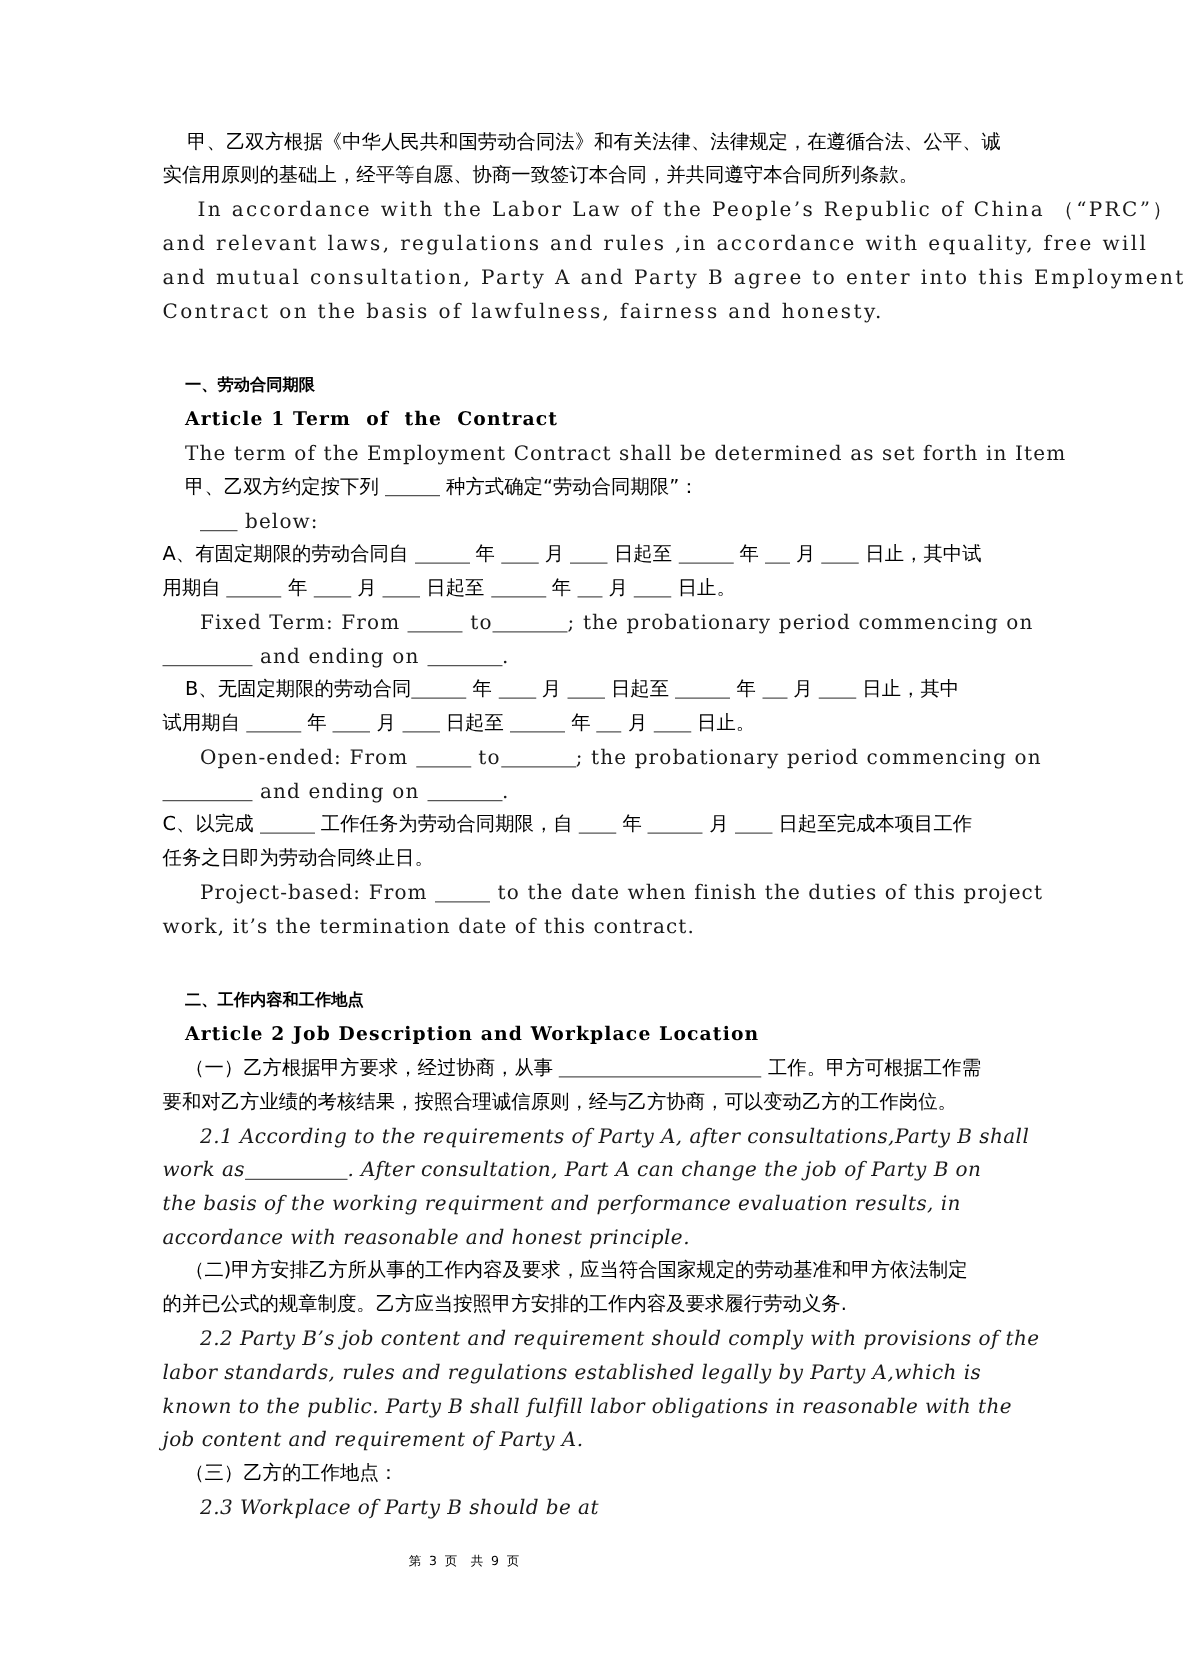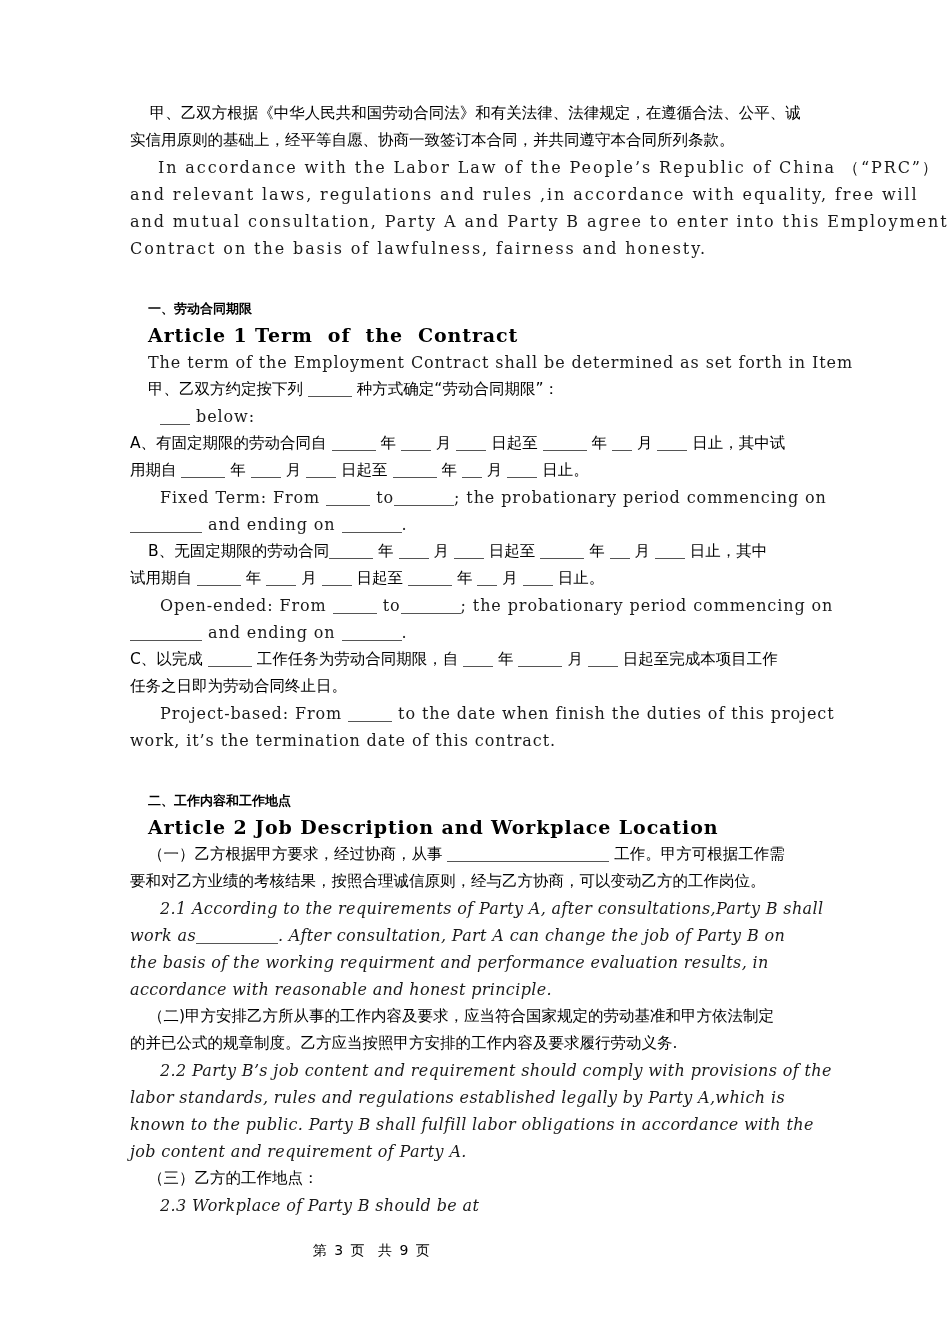--- a/index.html
+++ b/index.html
@@ -60,21 +60,21 @@
   }
 
   
   .h-cn {
     font-family: "DejaVu Sans", "Liberation Sans", sans-serif;
     font-size: 13px;
     font-weight: bold;
   }
   .h-en {
     font-family: "DejaVu Serif", "Liberation Serif", serif;
-    font-size: 19px;
+    font-size: 15px;
     font-weight: bold;
     letter-spacing: 0.9px;
   }
 
   
   .gap-lg { height: 33px; }
 
   
   .ind1 { padding-left: 30px; }
   .ind2 { padding-left: 18px; }
@@ -94,21 +94,21 @@
   .b-job { width: 162px; }
   .b-work { width: 82px; }
 
   .footer {
     position: absolute;
     left: 0;
     right: 16px;
     top: 1242px;
     text-align: center;
     font-family: "DejaVu Sans", "Liberation Sans", sans-serif;
-    font-size: 14px;
+    font-size: 10px;
     letter-spacing: 1.5px;
     white-space: pre;
   }
 </style>
 </head>
 <body>
 
 <div class="page">
   <div class="body-col">
 
@@ -176,21 +176,21 @@
         <div class="ln en en-tight"><span>work as</span><span class="blank b-work"></span><span>. After consultation, Part A can change the job of Party B on</span></div>
         <div class="ln en en-tight">the basis of the working requirment and performance evaluation results, in</div>
         <div class="ln en en-tight">accordance with reasonable and honest principle.</div>
       </div>
 
       <div>
         <div class="ln cn ind2">（二)甲方安排乙方所从事的工作内容及要求，应当符合国家规定的劳动基准和甲方依法制定</div>
         <div class="ln cn">的并已公式的规章制度。乙方应当按照甲方安排的工作内容及要求履行劳动义务.</div>
         <div class="ln en en-tight ind1">2.2 Party B’s job content and requirement should comply with provisions of the</div>
         <div class="ln en en-tight">labor standards, rules and regulations established legally by Party A,which is</div>
-        <div class="ln en en-tight">known to the public. Party B shall fulfill labor obligations in accordance with the</div>
+        <div class="ln en en-tight">known to the public. Party B shall fulfill labor obligations in reasonable with the</div>
         <div class="ln en en-tight">job content and requirement of Party A.</div>
       </div>
 
       <div>
         <div class="ln cn ind2">（三）乙方的工作地点：</div>
         <div class="ln en en-tight ind1">2.3 Workplace of Party B should be at</div>
       </div>
     </div>
 
   </div>

